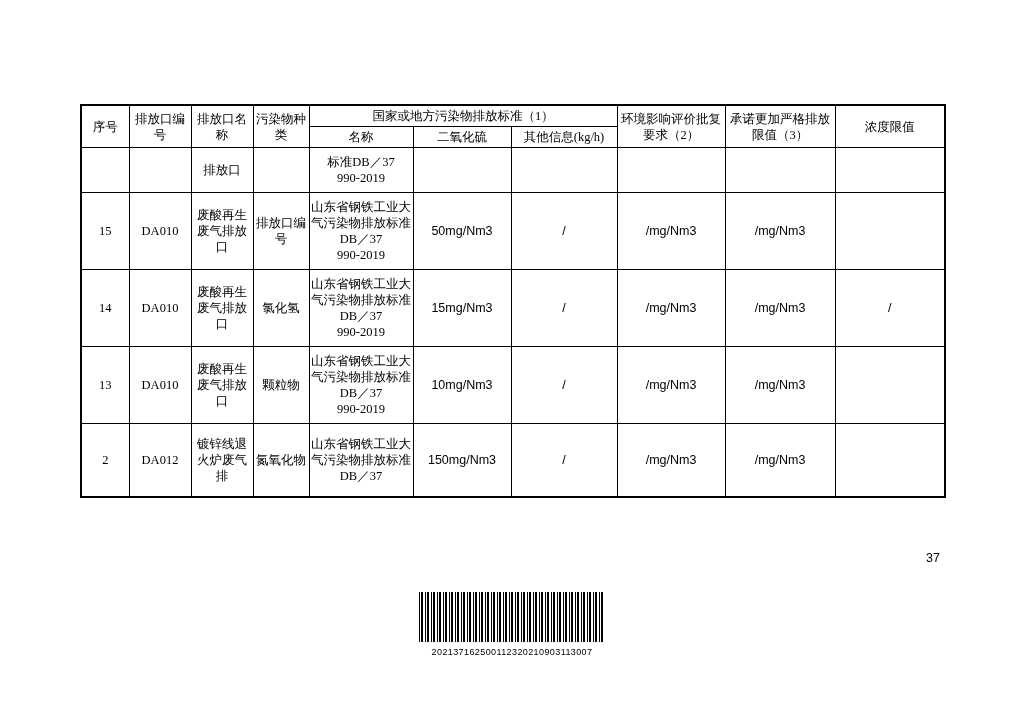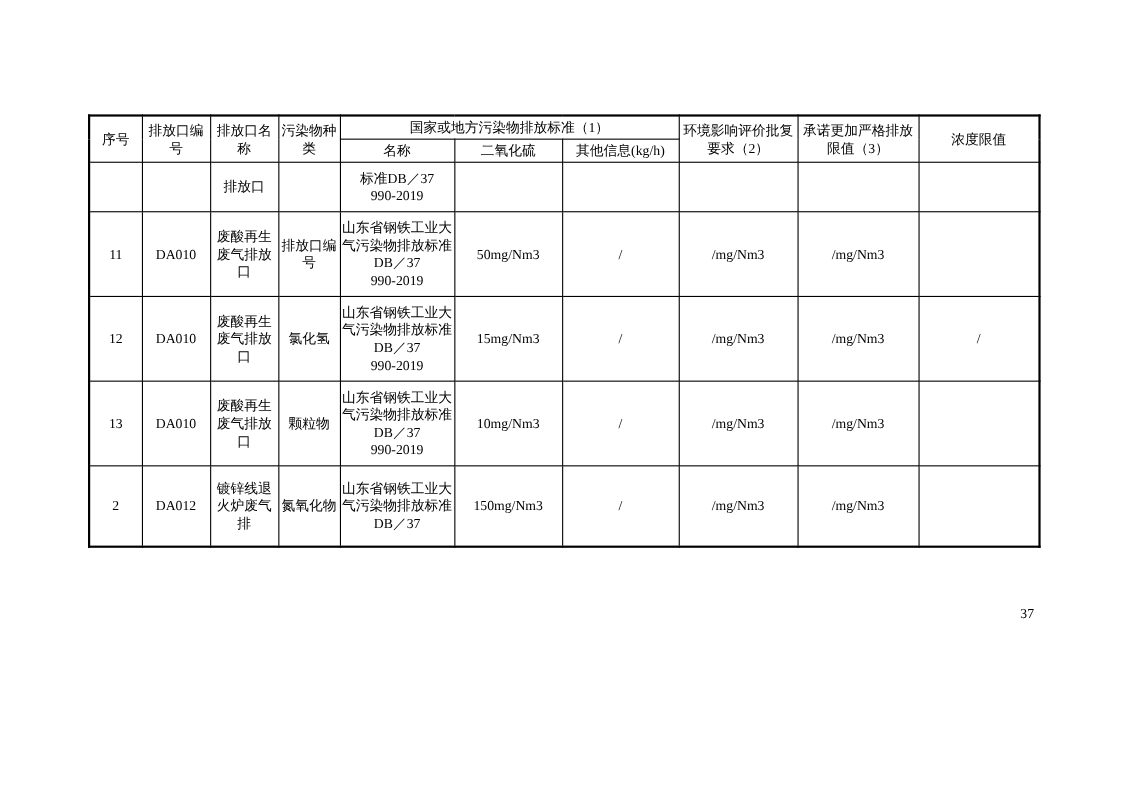--- a/index.html
+++ b/index.html
@@ -54,29 +54,29 @@
   .colgroup-title {
     font-size: 12.5px;
   }
   .cell-multiline {
     white-space: pre-line;
   }
   .narrow {
     font-size: 12px;
   }
   .num-cell {
-    font-family: Liberation Serif, serif;
+    font-family: Liberation Sans, sans-serif;
     font-size: 12px;
   }
   .page-number {
     position: absolute;
     right: 44px;
     top: 551px;
     font-size: 12.5px;
-    font-family: Liberation Serif, serif;
+    font-family: Liberation Sans, sans-serif;
     text-align: right;
   }
   .barcode-area {
     position: absolute;
     left: 0;
     top: 592px;
     width: 1024px;
     text-align: center;
   }
   .barcode {
@@ -148,35 +148,35 @@
           <td class="cell-multiline">标准DB／37
 990-2019</td>
           <td class="num-cell"></td>
           <td class="num-cell"></td>
           <td class="num-cell"></td>
           <td class="num-cell"></td>
           <td class="num-cell"></td>
         </tr>
 
         <tr class="row-h2">
-          <td>11</td>
+          <td>15</td>
           <td>DA010</td>
           <td>废酸再生废气排放口</td>
           <td>排放口编号</td>
           <td class="cell-multiline">山东省钢铁工业大气污染物排放标准DB／37
 990-2019</td>
           <td class="num-cell">50mg/Nm3</td>
           <td class="num-cell">/</td>
           <td class="num-cell">/mg/Nm3</td>
           <td class="num-cell">/mg/Nm3</td>
           <td class="num-cell"></td>
         </tr>
 
         <tr class="row-h2">
-          <td>12</td>
+          <td>14</td>
           <td>DA010</td>
           <td>废酸再生废气排放口</td>
           <td>氯化氢</td>
           <td class="cell-multiline">山东省钢铁工业大气污染物排放标准DB／37
 990-2019</td>
           <td class="num-cell">15mg/Nm3</td>
           <td class="num-cell">/</td>
           <td class="num-cell">/mg/Nm3</td>
           <td class="num-cell">/mg/Nm3</td>
           <td class="num-cell">/</td>
@@ -207,14 +207,18 @@
           <td class="num-cell">/mg/Nm3</td>
           <td class="num-cell">/mg/Nm3</td>
           <td class="num-cell"></td>
         </tr>
       </tbody>
     </table>
   </div>
 
   <div class="page-number">37</div>
 
+  <div class="barcode-area">
+    <div class="barcode"></div>
+    <div class="barcode-num">202137162500112320210903113007</div>
+  </div>
 
 </div>
 
 </body></html>

